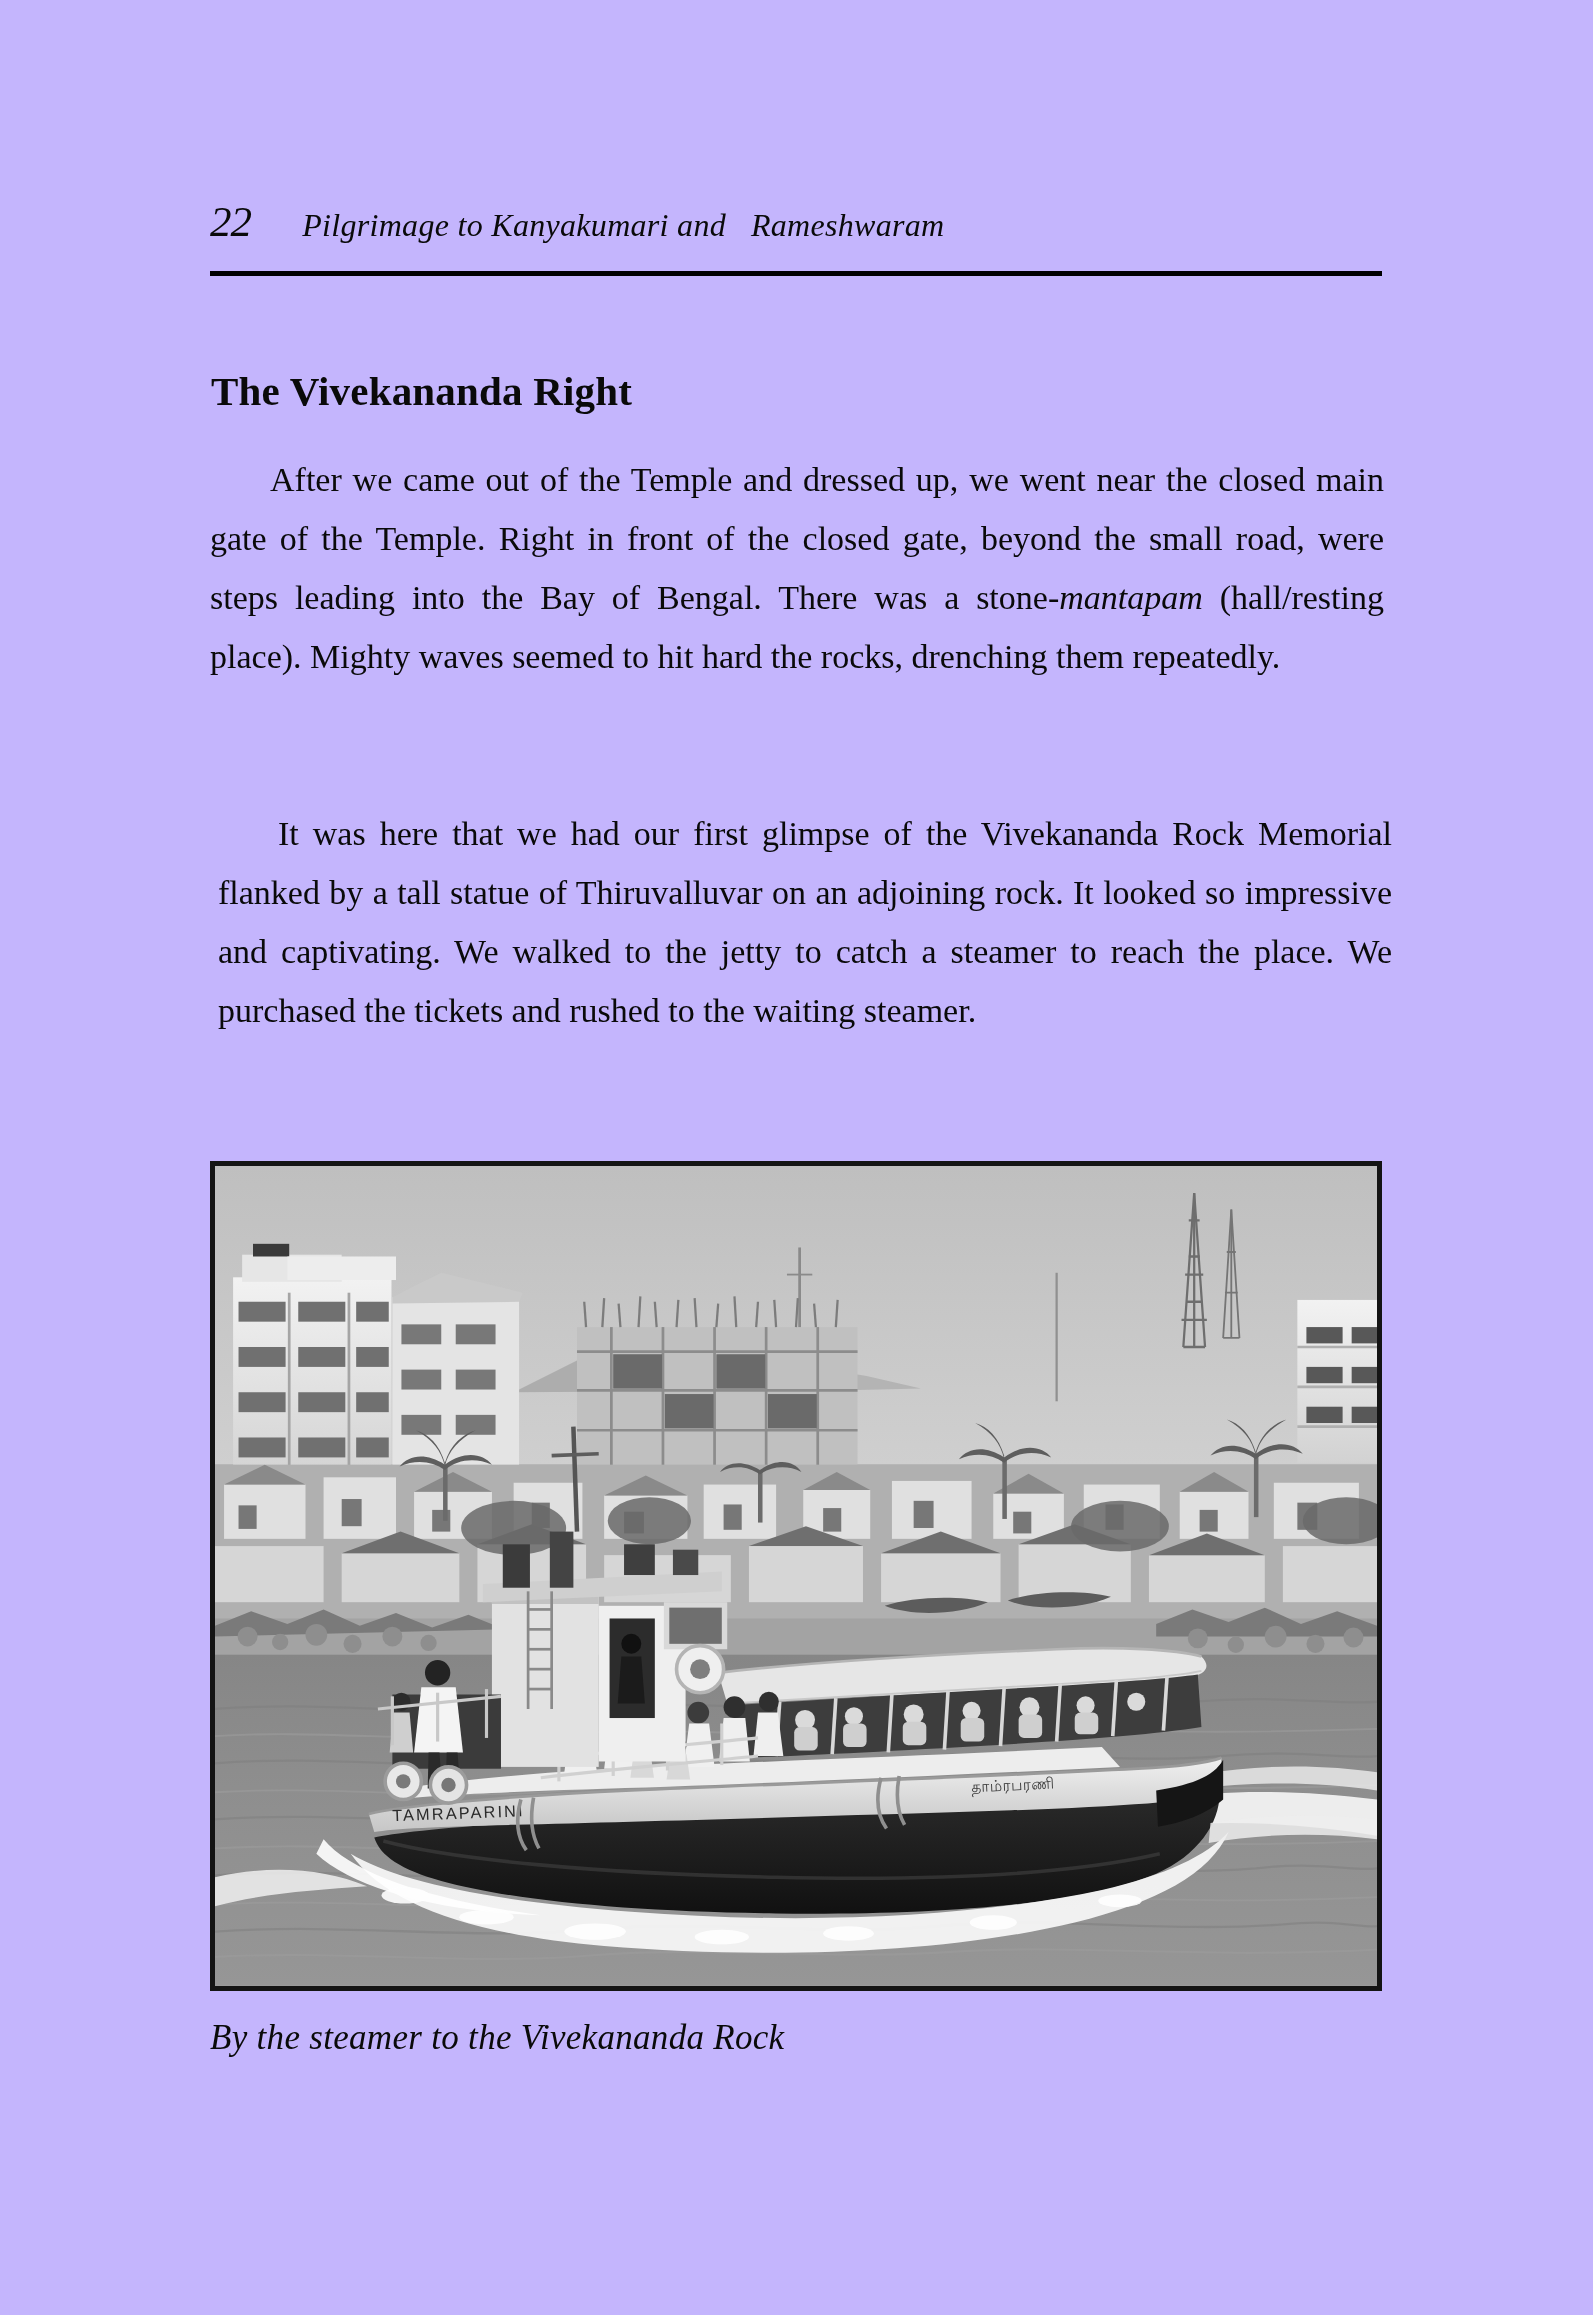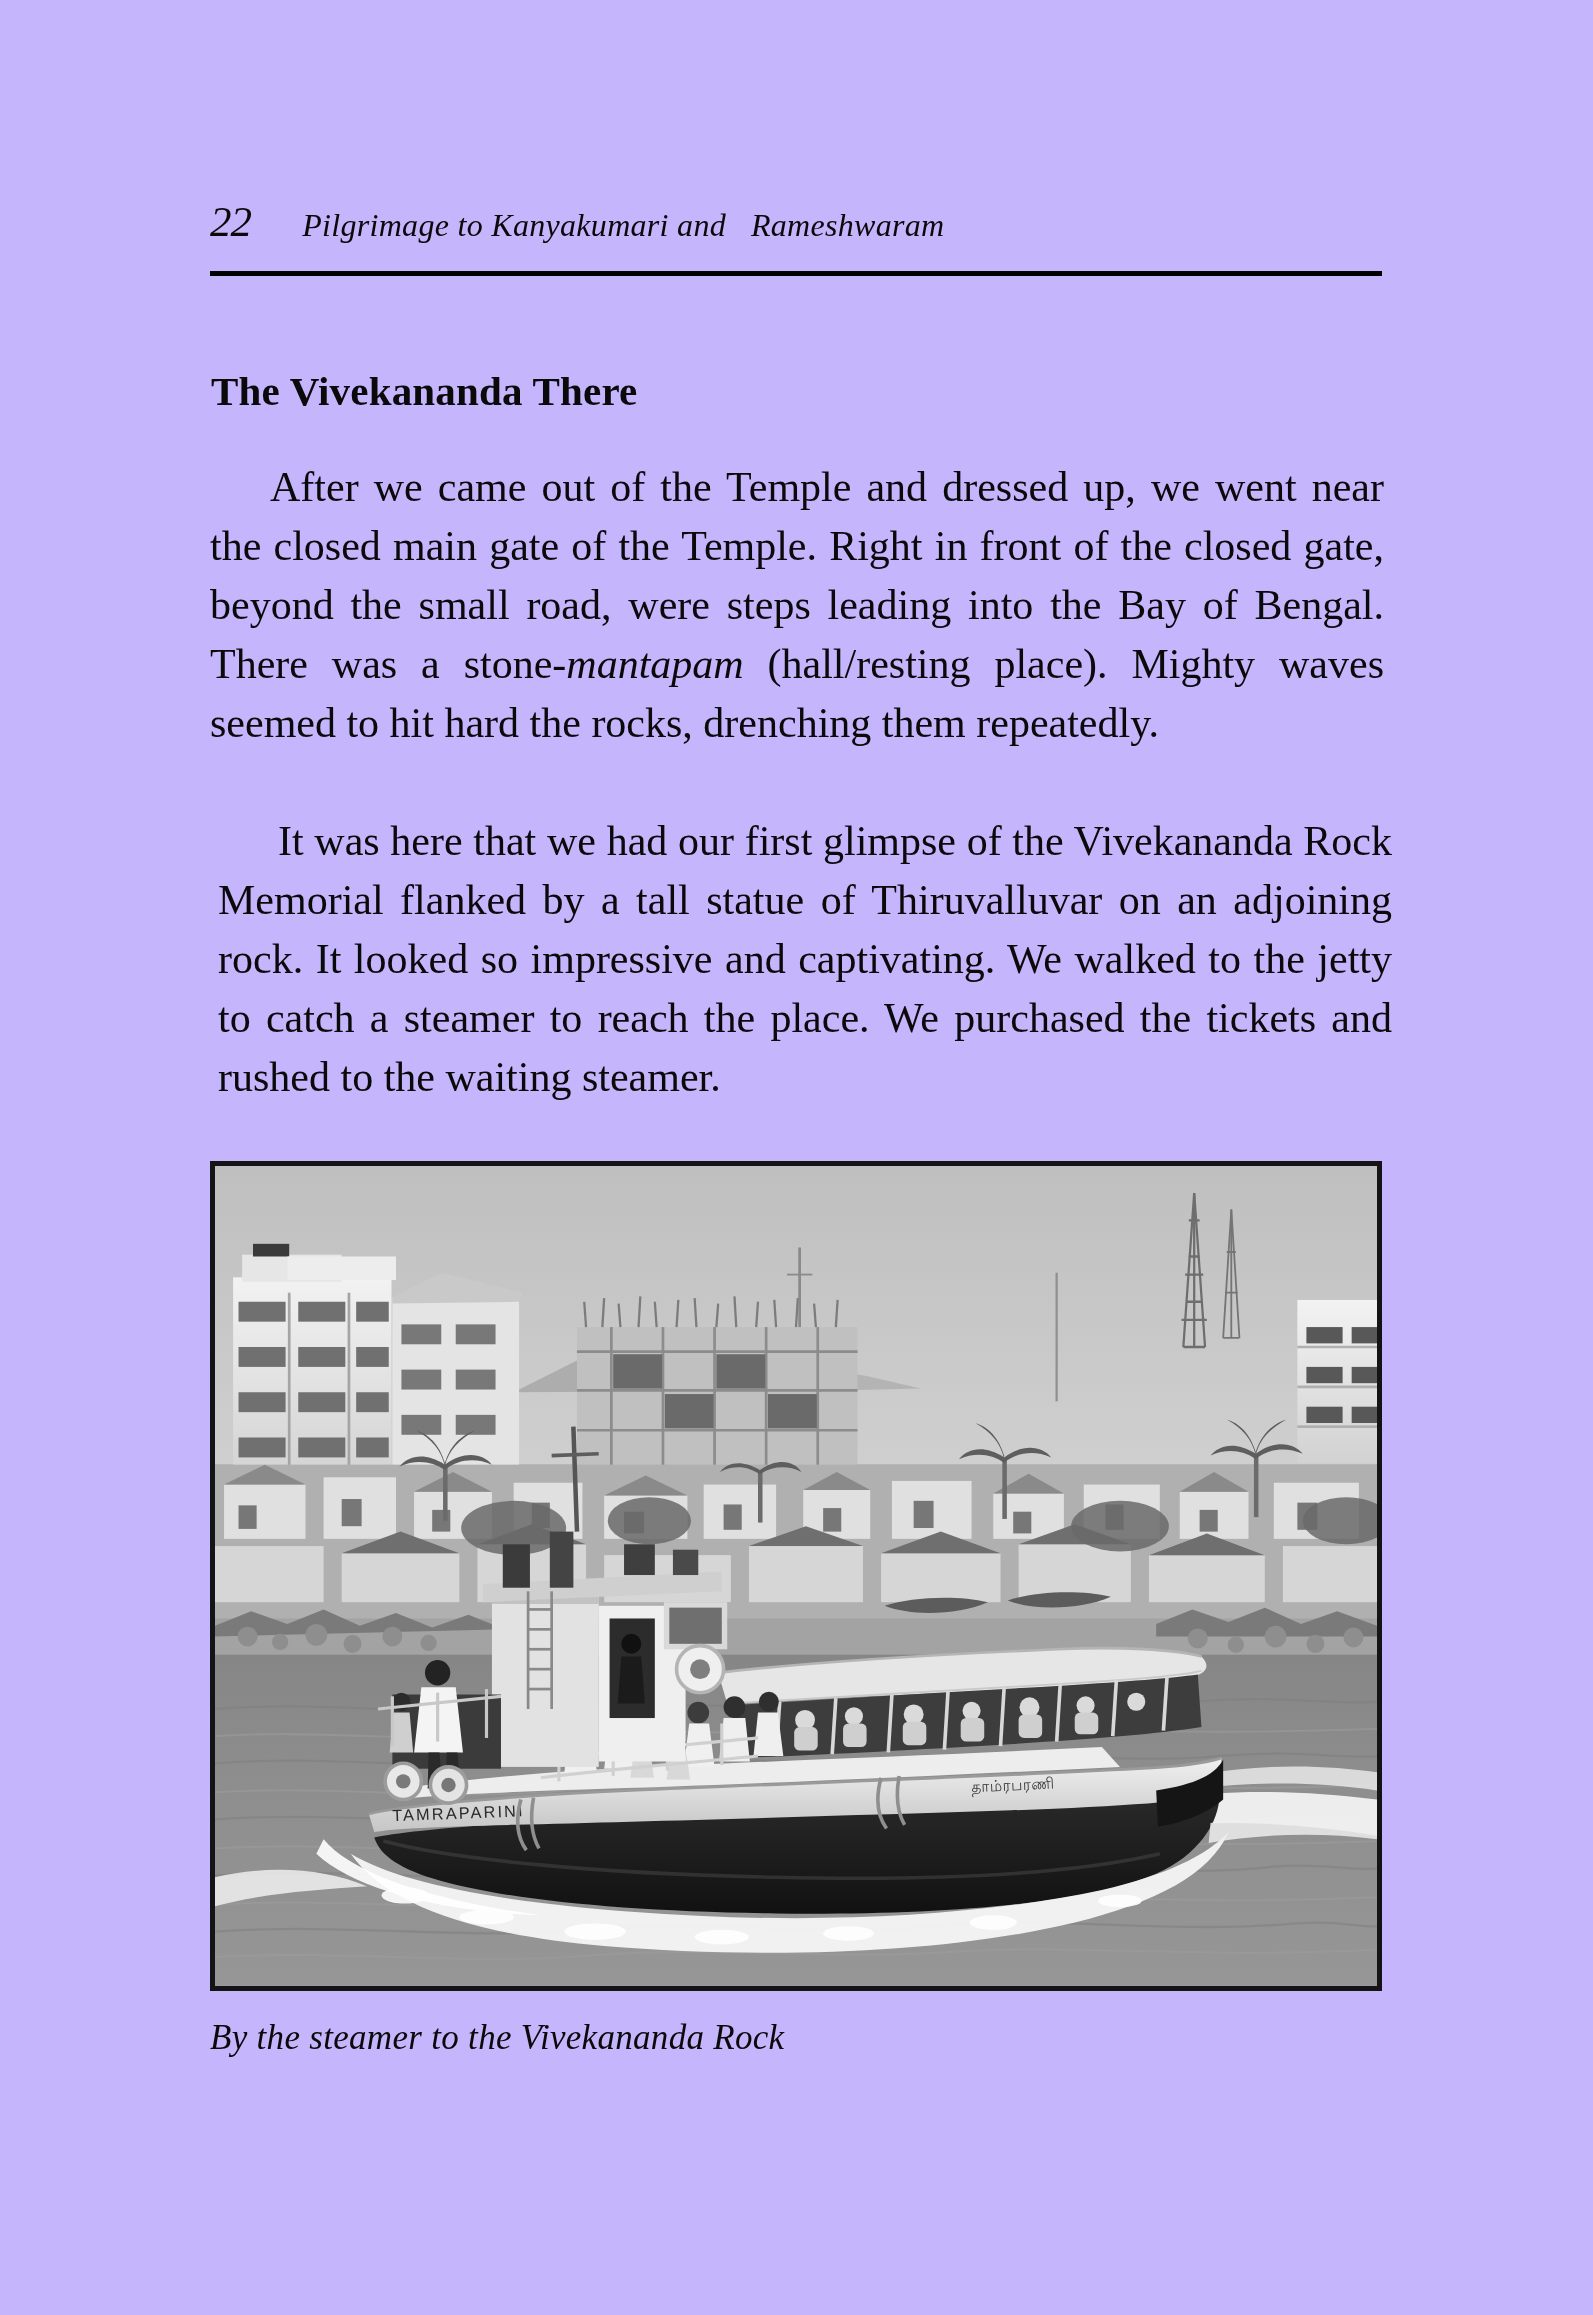--- a/index.html
+++ b/index.html
@@ -64,21 +64,21 @@
     top: 333px;
     font-size: 41px;
     font-weight: 700;
     letter-spacing: 0.2px;
     font-family: "Liberation Serif", "DejaVu Serif", serif;
   }
   .prose {
     position: absolute;
     left: 210px;
     width: 1174px;
-    font-size: 42px;
+    font-size: 34px;
     line-height: 59px;
     text-align: justify;
     text-justify: inter-word;
     font-family: "Liberation Serif", "DejaVu Serif", serif;
     hyphens: none;
   }
   .prose.p1 { top: 416px; }
   .prose.p2 { top: 770px; margin-left: 8px; }
   .prose .indent { display: inline-block; width: 60px; }
   .prose i { font-style: italic; }
@@ -117,21 +117,21 @@
 <body>
 
 <div class="page">
 
   <div class="running-head">
     <span class="folio">22</span>
     <span class="head-title">Pilgrimage to Kanyakumari and   Rameshwaram</span>
   </div>
   <div class="head-rule"></div>
 
-  <h2 class="section-heading">The Vivekananda There</h2>
+  <h2 class="section-heading">The Vivekananda Right</h2>
 
   <p class="prose p1">
     <span class="indent"></span><span>After we came out of the Temple and dressed up, we went near the closed main gate of the Temple. Right in front of the closed gate, beyond the small road, were steps leading into the Bay of Bengal. There was a stone-</span><i>mantapam</i><span> (hall/resting place). Mighty waves seemed to hit hard the rocks, drenching them repeatedly.</span>
   </p>
 
   <p class="prose p2">
     <span class="indent"></span><span>It was here that we had our first glimpse of the Vivekananda Rock Memorial flanked by a tall statue of Thiruvalluvar on an adjoining rock. It looked so impressive and captivating. We walked to the jetty to catch a steamer to reach the place. We purchased the tickets and rushed to the waiting steamer.</span>
   </p>
 
   <figure class="figure" style="margin:0;">

